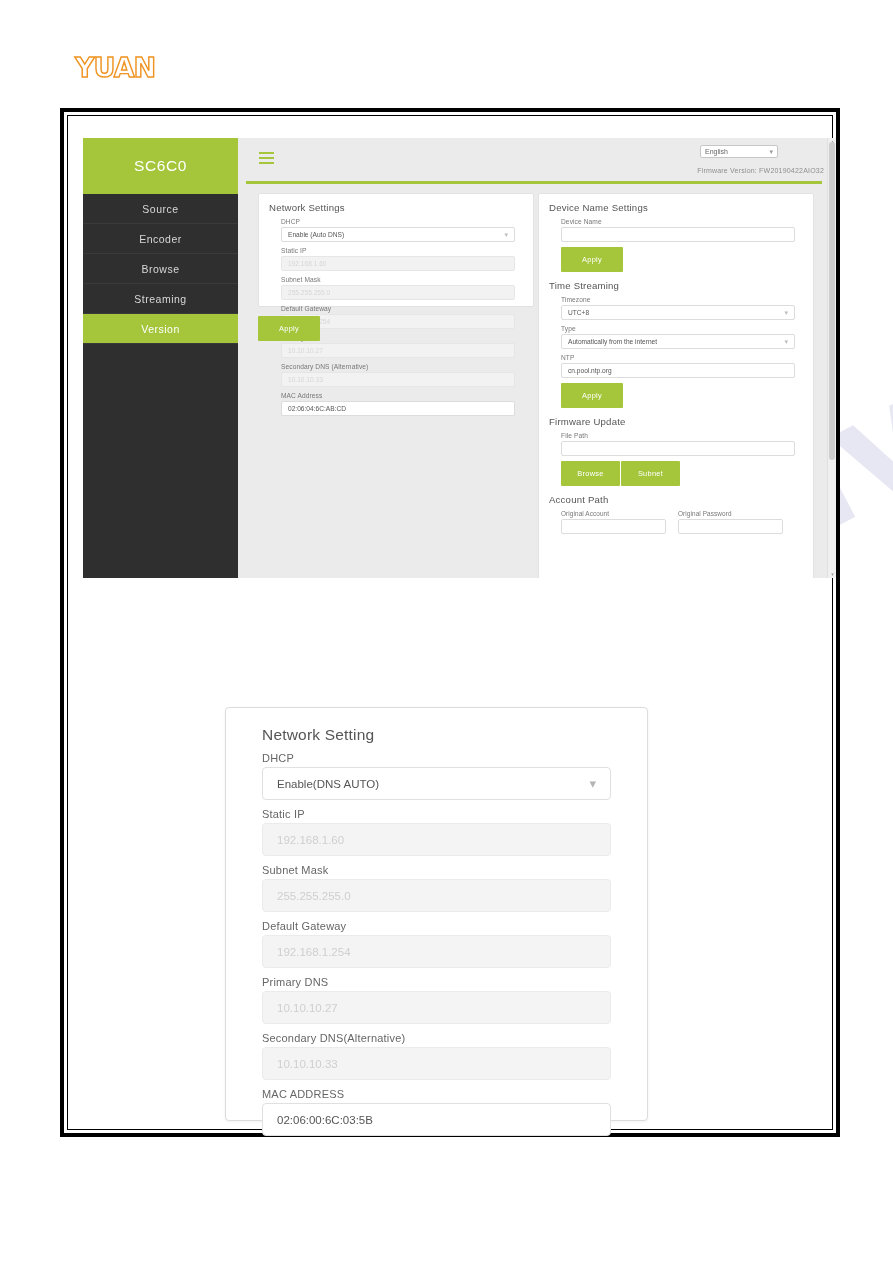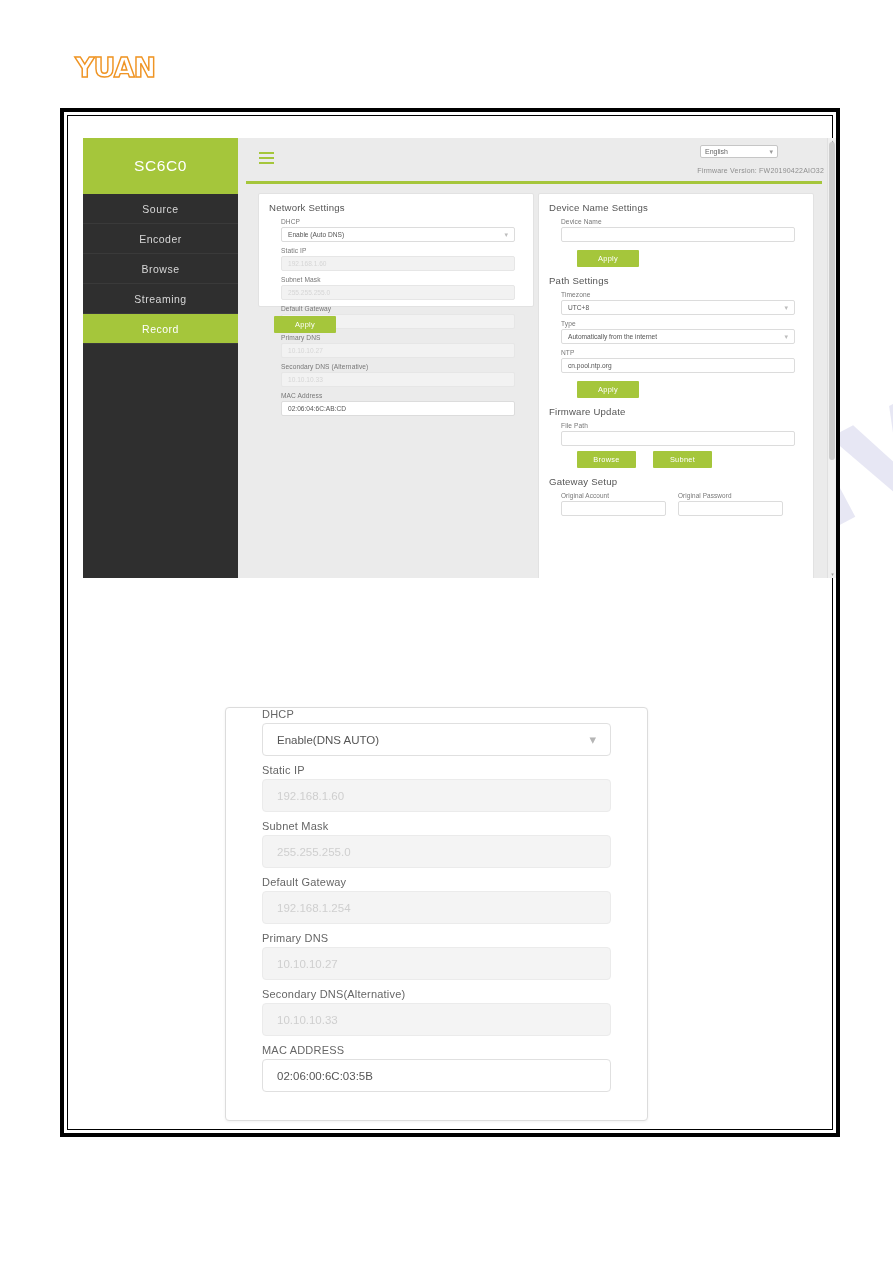--- a/index.html
+++ b/index.html
@@ -74,22 +74,22 @@
   .flabel{font-size:6.6px;color:#777;margin-bottom:2px;letter-spacing:.1px;}
   .finput{
     height:15px;border:1px solid #dcdcdc;border-radius:2px;background:#fff;
     font-size:6.6px;color:#555;display:flex;align-items:center;padding:0 6px;
     box-sizing:border-box;margin-bottom:5px;
   }
   .finput.disabled{background:#f2f2f2;color:#d6d6d6;border-color:#e6e6e6;}
   .finput.select .cv{margin-left:auto;color:#bdbdbd;font-size:7px;}
   .btn{
     display:inline-flex;align-items:center;justify-content:center;
-    background:#a5c63b;color:#fff;font-size:7.4px;height:17px;width:62px;
-    letter-spacing:.3px;border-radius:1px;margin-left:16px;
+    background:#a5c63b;color:#fff;font-size:7.4px;height:25px;width:62px;
+    letter-spacing:.3px;border-radius:1px;
   }
   #apply-left{position:absolute;left:12px;top:178px;}
   .btnrow{margin:5px 0 0 22px;}
   .btnpair{display:flex;margin:5px 0 0 22px;}
   .btnpair .btn{width:59px;}
   .btnpair .btn:first-child{margin-right:1px;}
   .acct-row{display:flex;margin:0 18px 0 22px;}
   .acct-col{width:50%;}
   .acct-col .flabel{font-size:6.4px;}
   .acct-col .finput{width:90%;}
@@ -140,21 +140,21 @@
   <div id="frame-inner">
 
     <div id="app">
 
       <div id="sidebar">
         <div id="sidebar-head">SC6C0</div>
         <div class="nav-item">Source</div>
         <div class="nav-item">Encoder</div>
         <div class="nav-item">Browse</div>
         <div class="nav-item">Streaming</div>
-        <div class="nav-item active">Record</div>
+        <div class="nav-item active">Version</div>
       </div>
 
       <div id="content">
 
         <div id="topbar">
           <div id="hamburger">
               <i></i>
               <i></i>
               <i></i>
             </div>
@@ -213,21 +213,21 @@
         <div class="card" id="card-right">
           <div class="sect-title">Device Name Settings</div>
           <div class="fgroup">
             <div class="flabel">Device Name</div>
             <div class="finput"></div>
           </div>
           <div class="btnrow">
             <div class="btn">Apply</div>
           </div>
 
-          <div class="sect-title">Path Settings</div>
+          <div class="sect-title">Time Streaming</div>
           <div class="fgroup">
             <div class="flabel">Timezone</div>
             <div class="finput select">
               <span>UTC+8</span>
               <span class="cv">▾</span>
             </div>
           </div>
           <div class="fgroup">
             <div class="flabel">Type</div>
             <div class="finput select">
@@ -246,21 +246,21 @@
           <div class="sect-title">Firmware Update</div>
           <div class="fgroup">
             <div class="flabel">File Path</div>
             <div class="finput"></div>
           </div>
           <div class="btnpair">
             <div class="btn">Browse</div>
             <div class="btn">Subnet</div>
           </div>
 
-          <div class="sect-title">Gateway Setup</div>
+          <div class="sect-title">Account Path</div>
           <div class="acct-row">
             <div class="acct-col">
               <div class="flabel">Original Account</div>
               <div class="finput"></div>
             </div>
             <div class="acct-col">
               <div class="flabel">Original Password</div>
               <div class="finput"></div>
             </div>
           </div>
@@ -269,20 +269,21 @@
         <div id="sbar">
           <div class="ar" style="top:1px;">▴</div>
           <div class="thumb"></div>
           <div class="ar" style="bottom:1px;">▾</div>
         </div>
 
       </div>
     </div>
 
     <div id="callout">
+      <h2>Network Setting</h2>
 
       <div class="zgroup">
         <div class="zlabel">DHCP</div>
         <div class="zinput select">
           <span>Enable(DNS AUTO)</span>
           <span class="cv">▾</span>
         </div>
       </div>
 
       <div class="zgroup">

